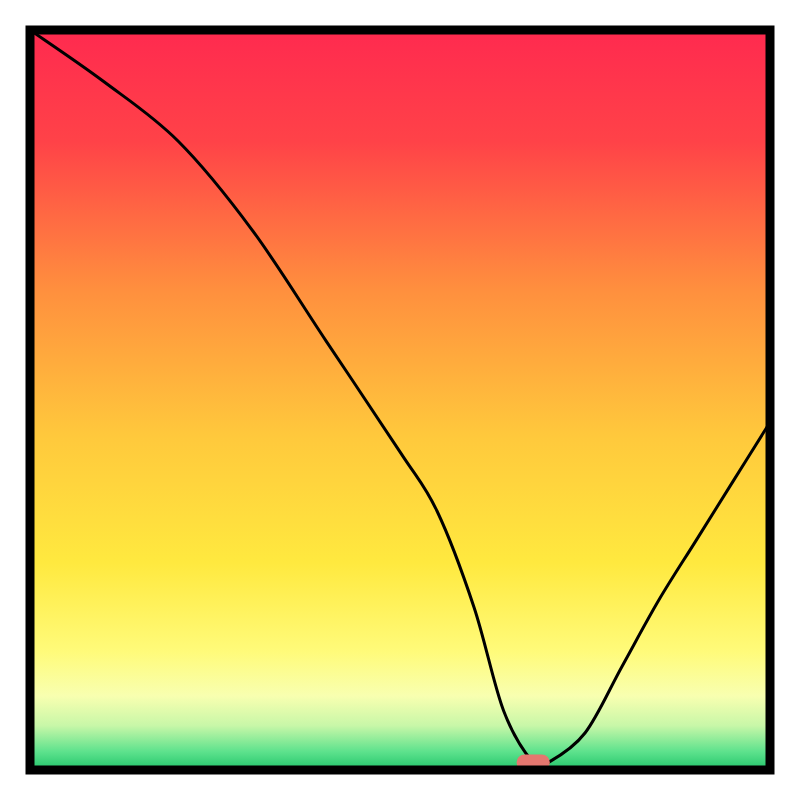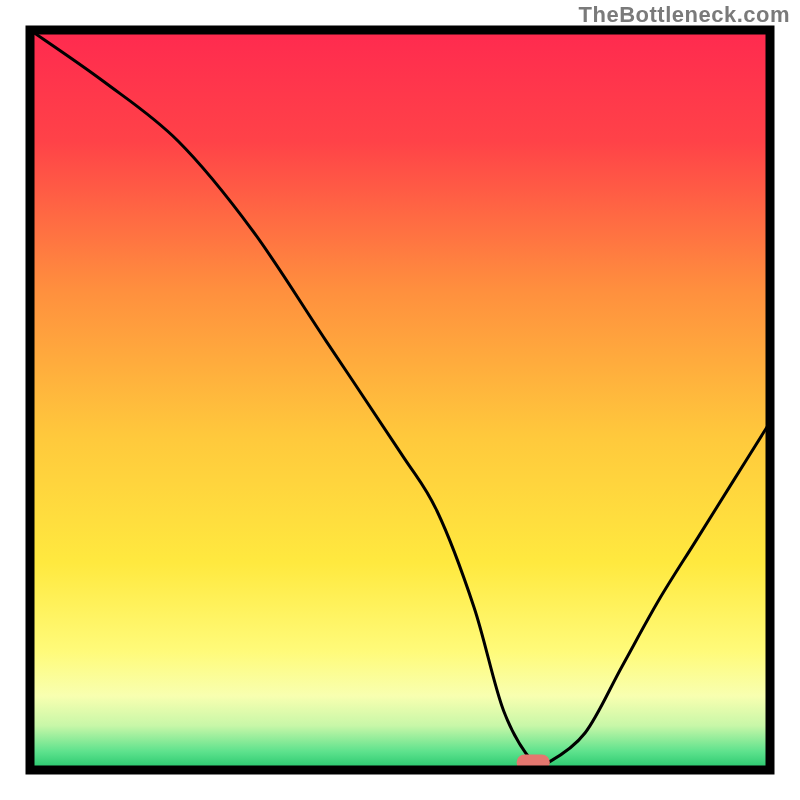--- a/index.html
+++ b/index.html
@@ -28,21 +28,20 @@
     letter-spacing: 0.5px;
   }
   svg {
     display: block;
   }
 </style>
 </head>
 <body>
 
 <div class="frame">
-  <div class="branding">TheBottleneck.com</div>
 
   <svg id="chart-svg" width="800" height="800" viewBox="0 0 800 800">
     <defs>
       <linearGradient id="bg-grad" x1="0" y1="0" x2="0" y2="1">
           <stop offset="0%" stop-color="#ff2a4f"></stop>
           <stop offset="15%" stop-color="#ff4248"></stop>
           <stop offset="35%" stop-color="#ff8f3e"></stop>
           <stop offset="55.00000000000001%" stop-color="#ffc93c"></stop>
           <stop offset="72%" stop-color="#ffe93f"></stop>
           <stop offset="84%" stop-color="#fffb7a"></stop>

